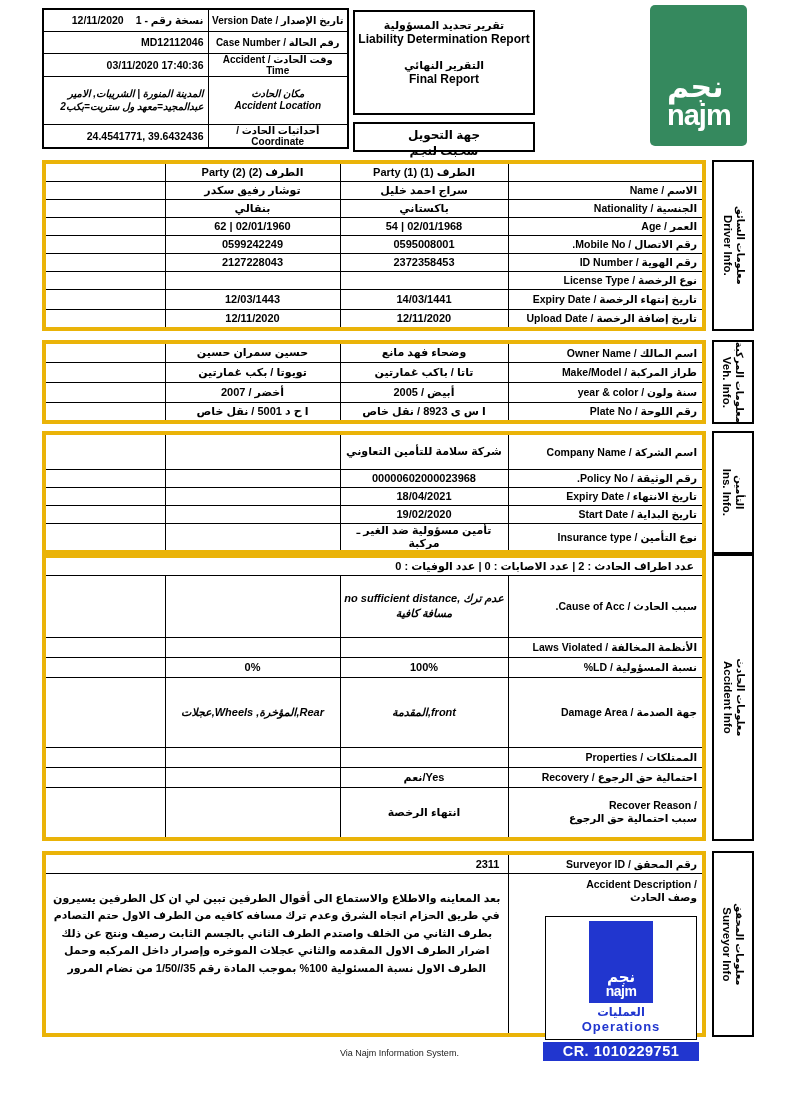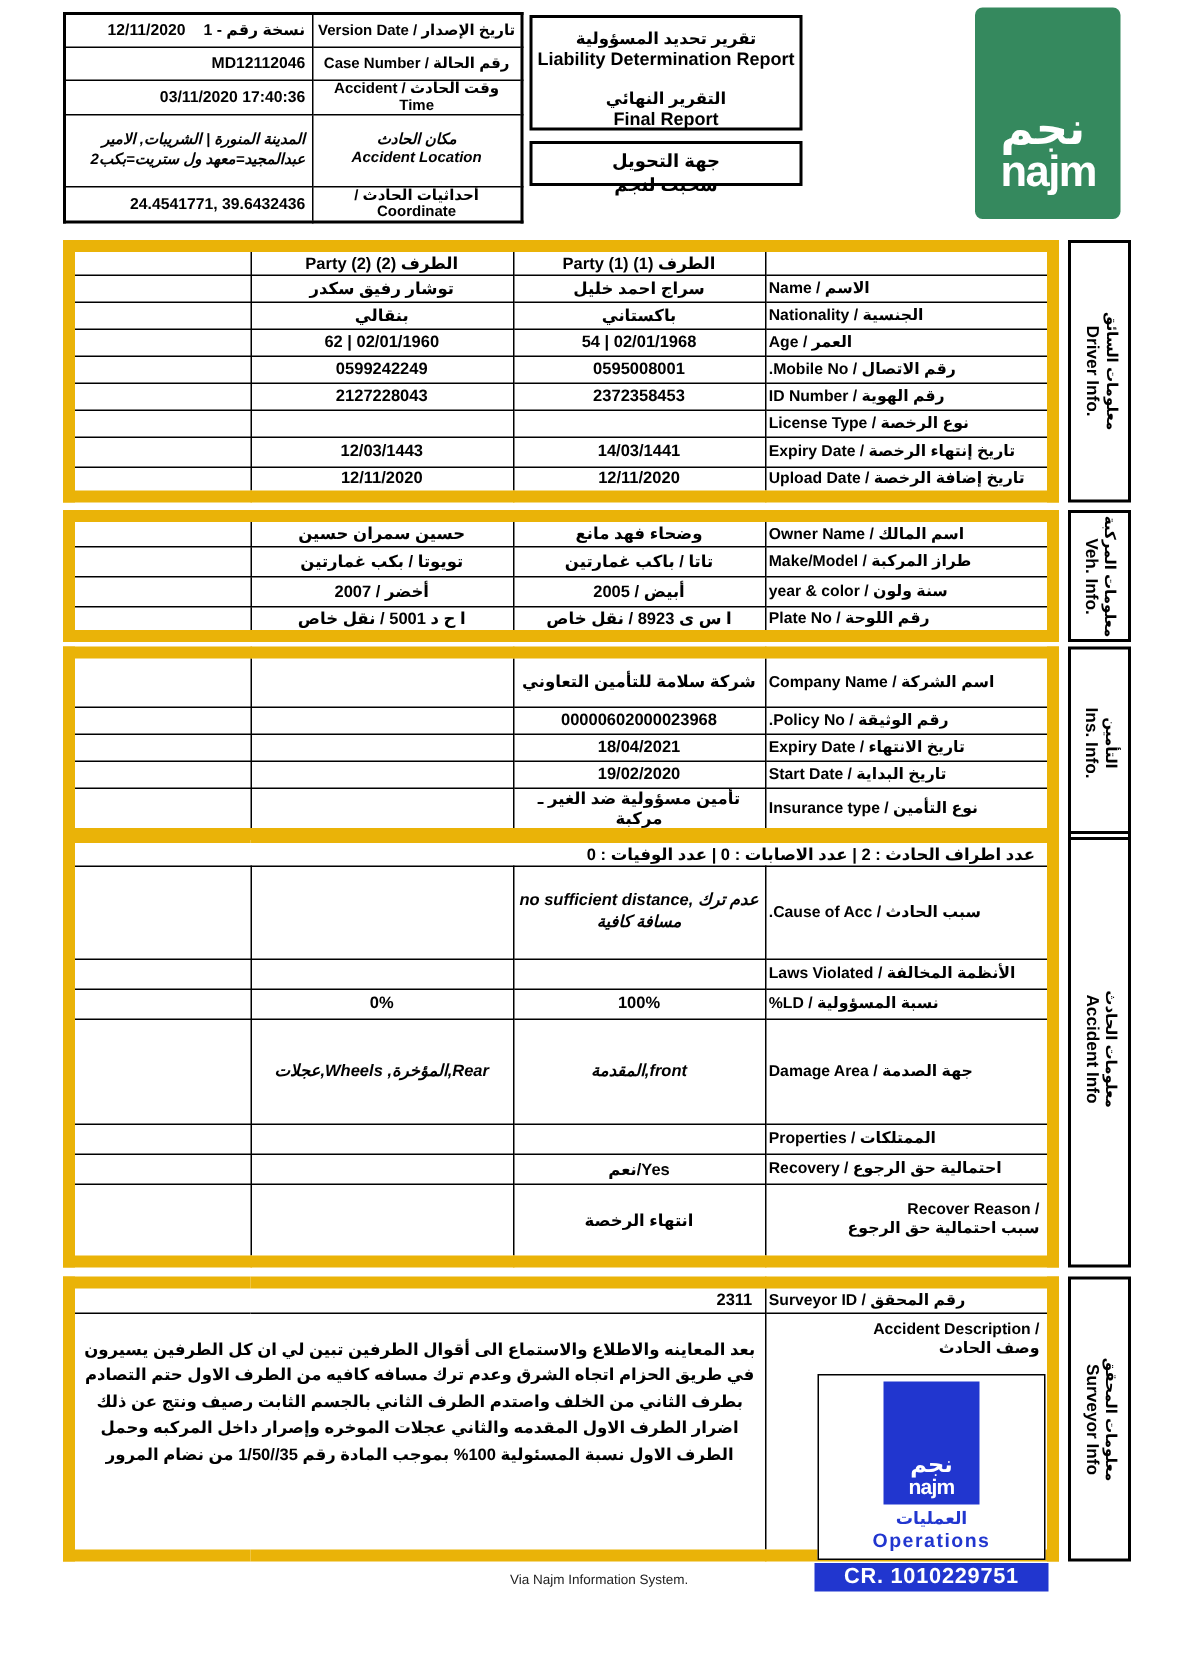--- a/index.html
+++ b/index.html
@@ -17,37 +17,37 @@
   .meta-table { border: 2px solid #000; }
   .mlbl { text-align: center; font-size: 10px; padding: 0 2px; }
   .mval { text-align: right; font-size: 10.5px; padding: 0 4px; }
   .h22 { height: 22px; } .h48 { height: 48px; font-style: italic; }
   .vdate-wrap { display: flex; justify-content: flex-end; align-items: center; gap: 12px; }
   .loc-val { font-size: 10px; line-height: 1.3; text-align: right; }
   .stack span { display: block; line-height: 1.25; }
 
   .title-area { position: absolute; left: 353px; top: 10px; width: 182px; }
   .title-box { border: 2px solid #000; text-align: center; }
-  .title-box.main { height: 77px; padding-top: 7px; }
+  .title-box.main { height: 105px; padding-top: 7px; }
   .title-box.transfer { height: 30px; margin-top: 7px; padding-top: 3px; font-size: 12px; line-height: 1.35; }
   .t-ar { font-size: 11px; }
   .t-en { font-size: 12px; }
   .t-gap { height: 13px; }
 
   .najm-logo { position: absolute; left: 650px; top: 5px; width: 97px; height: 141px;
     background: var(--najm-green); border-radius: 5px; display: flex; flex-direction: column;
     justify-content: flex-end; align-items: flex-start; padding: 0 0 16px 17px; color: #fff; }
   .najm-logo .ar { font-size: 30px; line-height: 1.0; }
   .najm-logo .en { font-size: 29px; line-height: 0.95; letter-spacing: -1px; }
 
   
   .sec { position: absolute; left: 42px; width: 712px; }
-  .sec table { border-collapse: collapse; table-layout: fixed; width: 664px; border: 8px solid #eab308; }
+  .sec table { border-collapse: collapse; table-layout: fixed; width: 664px; border: 4px solid #eab308; }
   .sec td { border: 1px solid #000; font-size: 11px; text-align: center; vertical-align: middle; padding: 0 2px; overflow: hidden; }
-  .sec .lbl { text-align: left; font-size: 10.5px; padding-right: 5px; }
+  .sec .lbl { text-align: right; font-size: 10.5px; padding-right: 5px; }
   .sec .lbl2 { text-align: right; font-size: 10.5px; padding-right: 5px; line-height: 1.3; }
   .sec .lbl2 span { display: block; }
   .r19 td { height: 19px; } .r18 td { height: 18px; } .r20 td { height: 20px; }
   .r36 td { height: 36px; } .r52 td { height: 52px; } .r62 td { height: 62px; }
   .r70 td { height: 70px; } .r162 td { height: 162px; }
   .counts { text-align: right !important; padding-right: 8px !important; font-size: 10.5px; }
   .small { font-size: 10px; line-height: 1.35; font-style: italic; }
   .right-val { text-align: right !important; padding-right: 8px !important; margin-top: 29px; }
   .desc-lbl { vertical-align: top !important; padding-top: 4px !important; }
   .desc-cell { vertical-align: top !important; padding: 16px 6px 0 6px !important;

